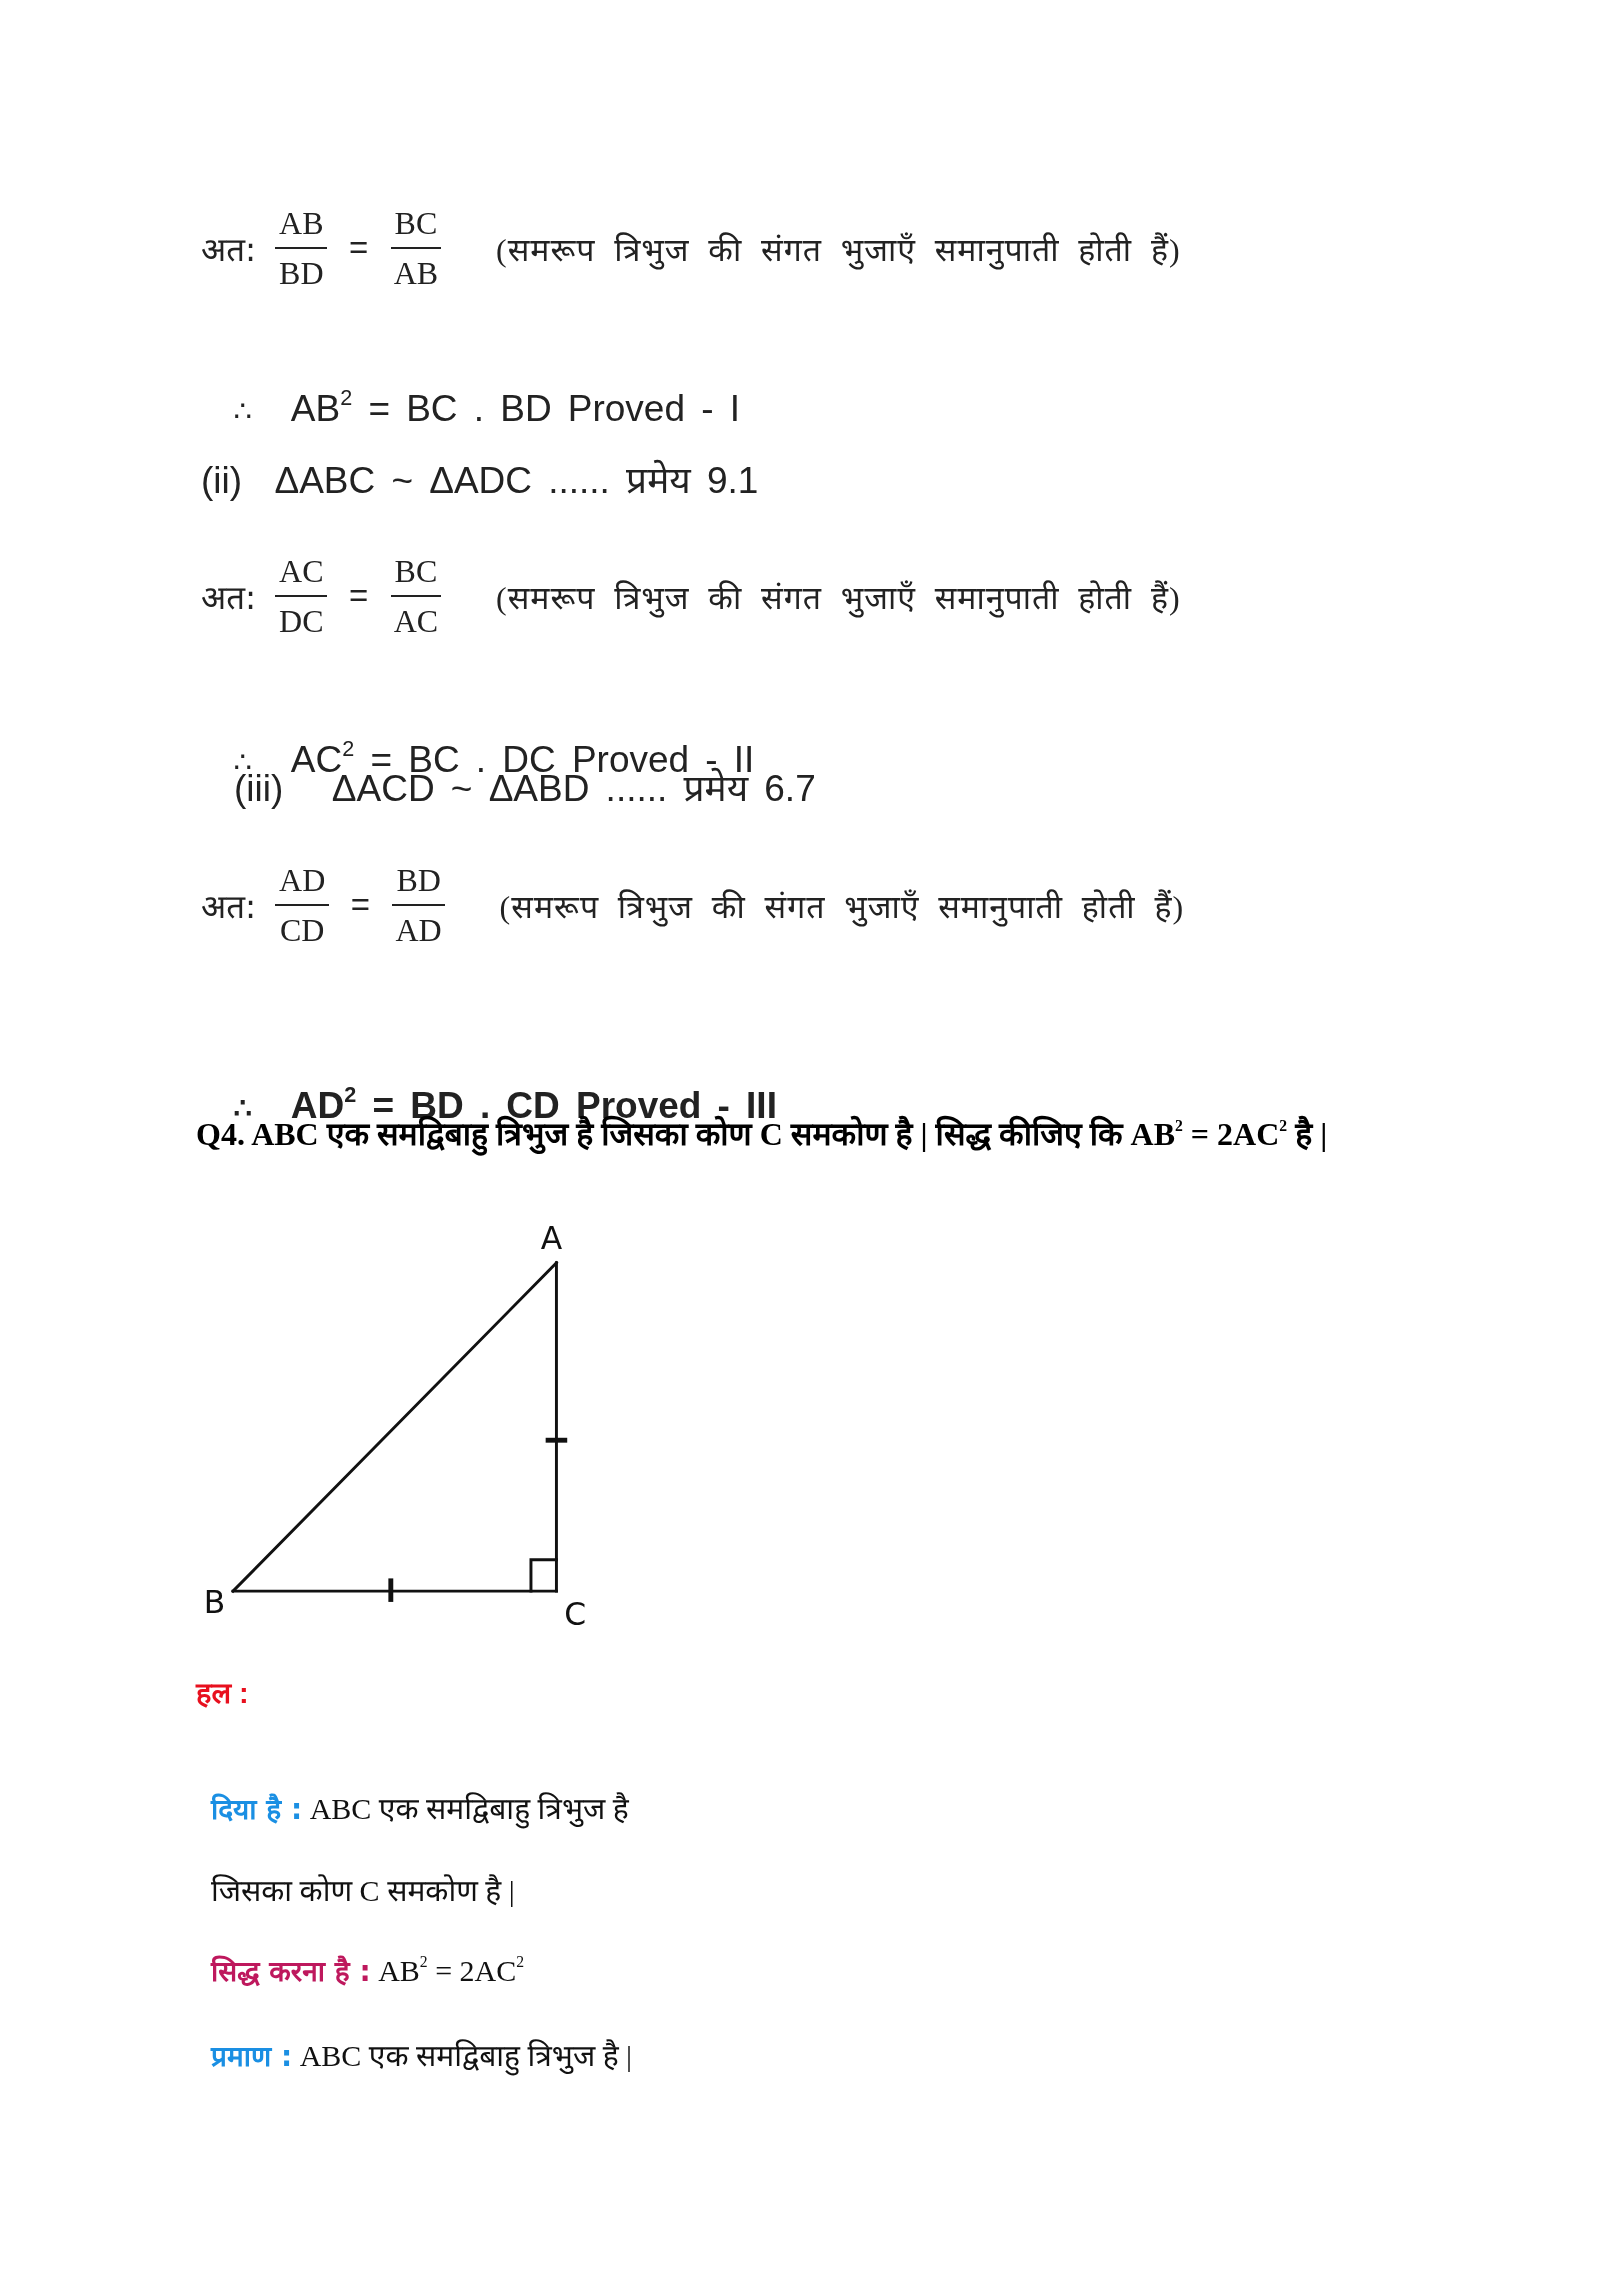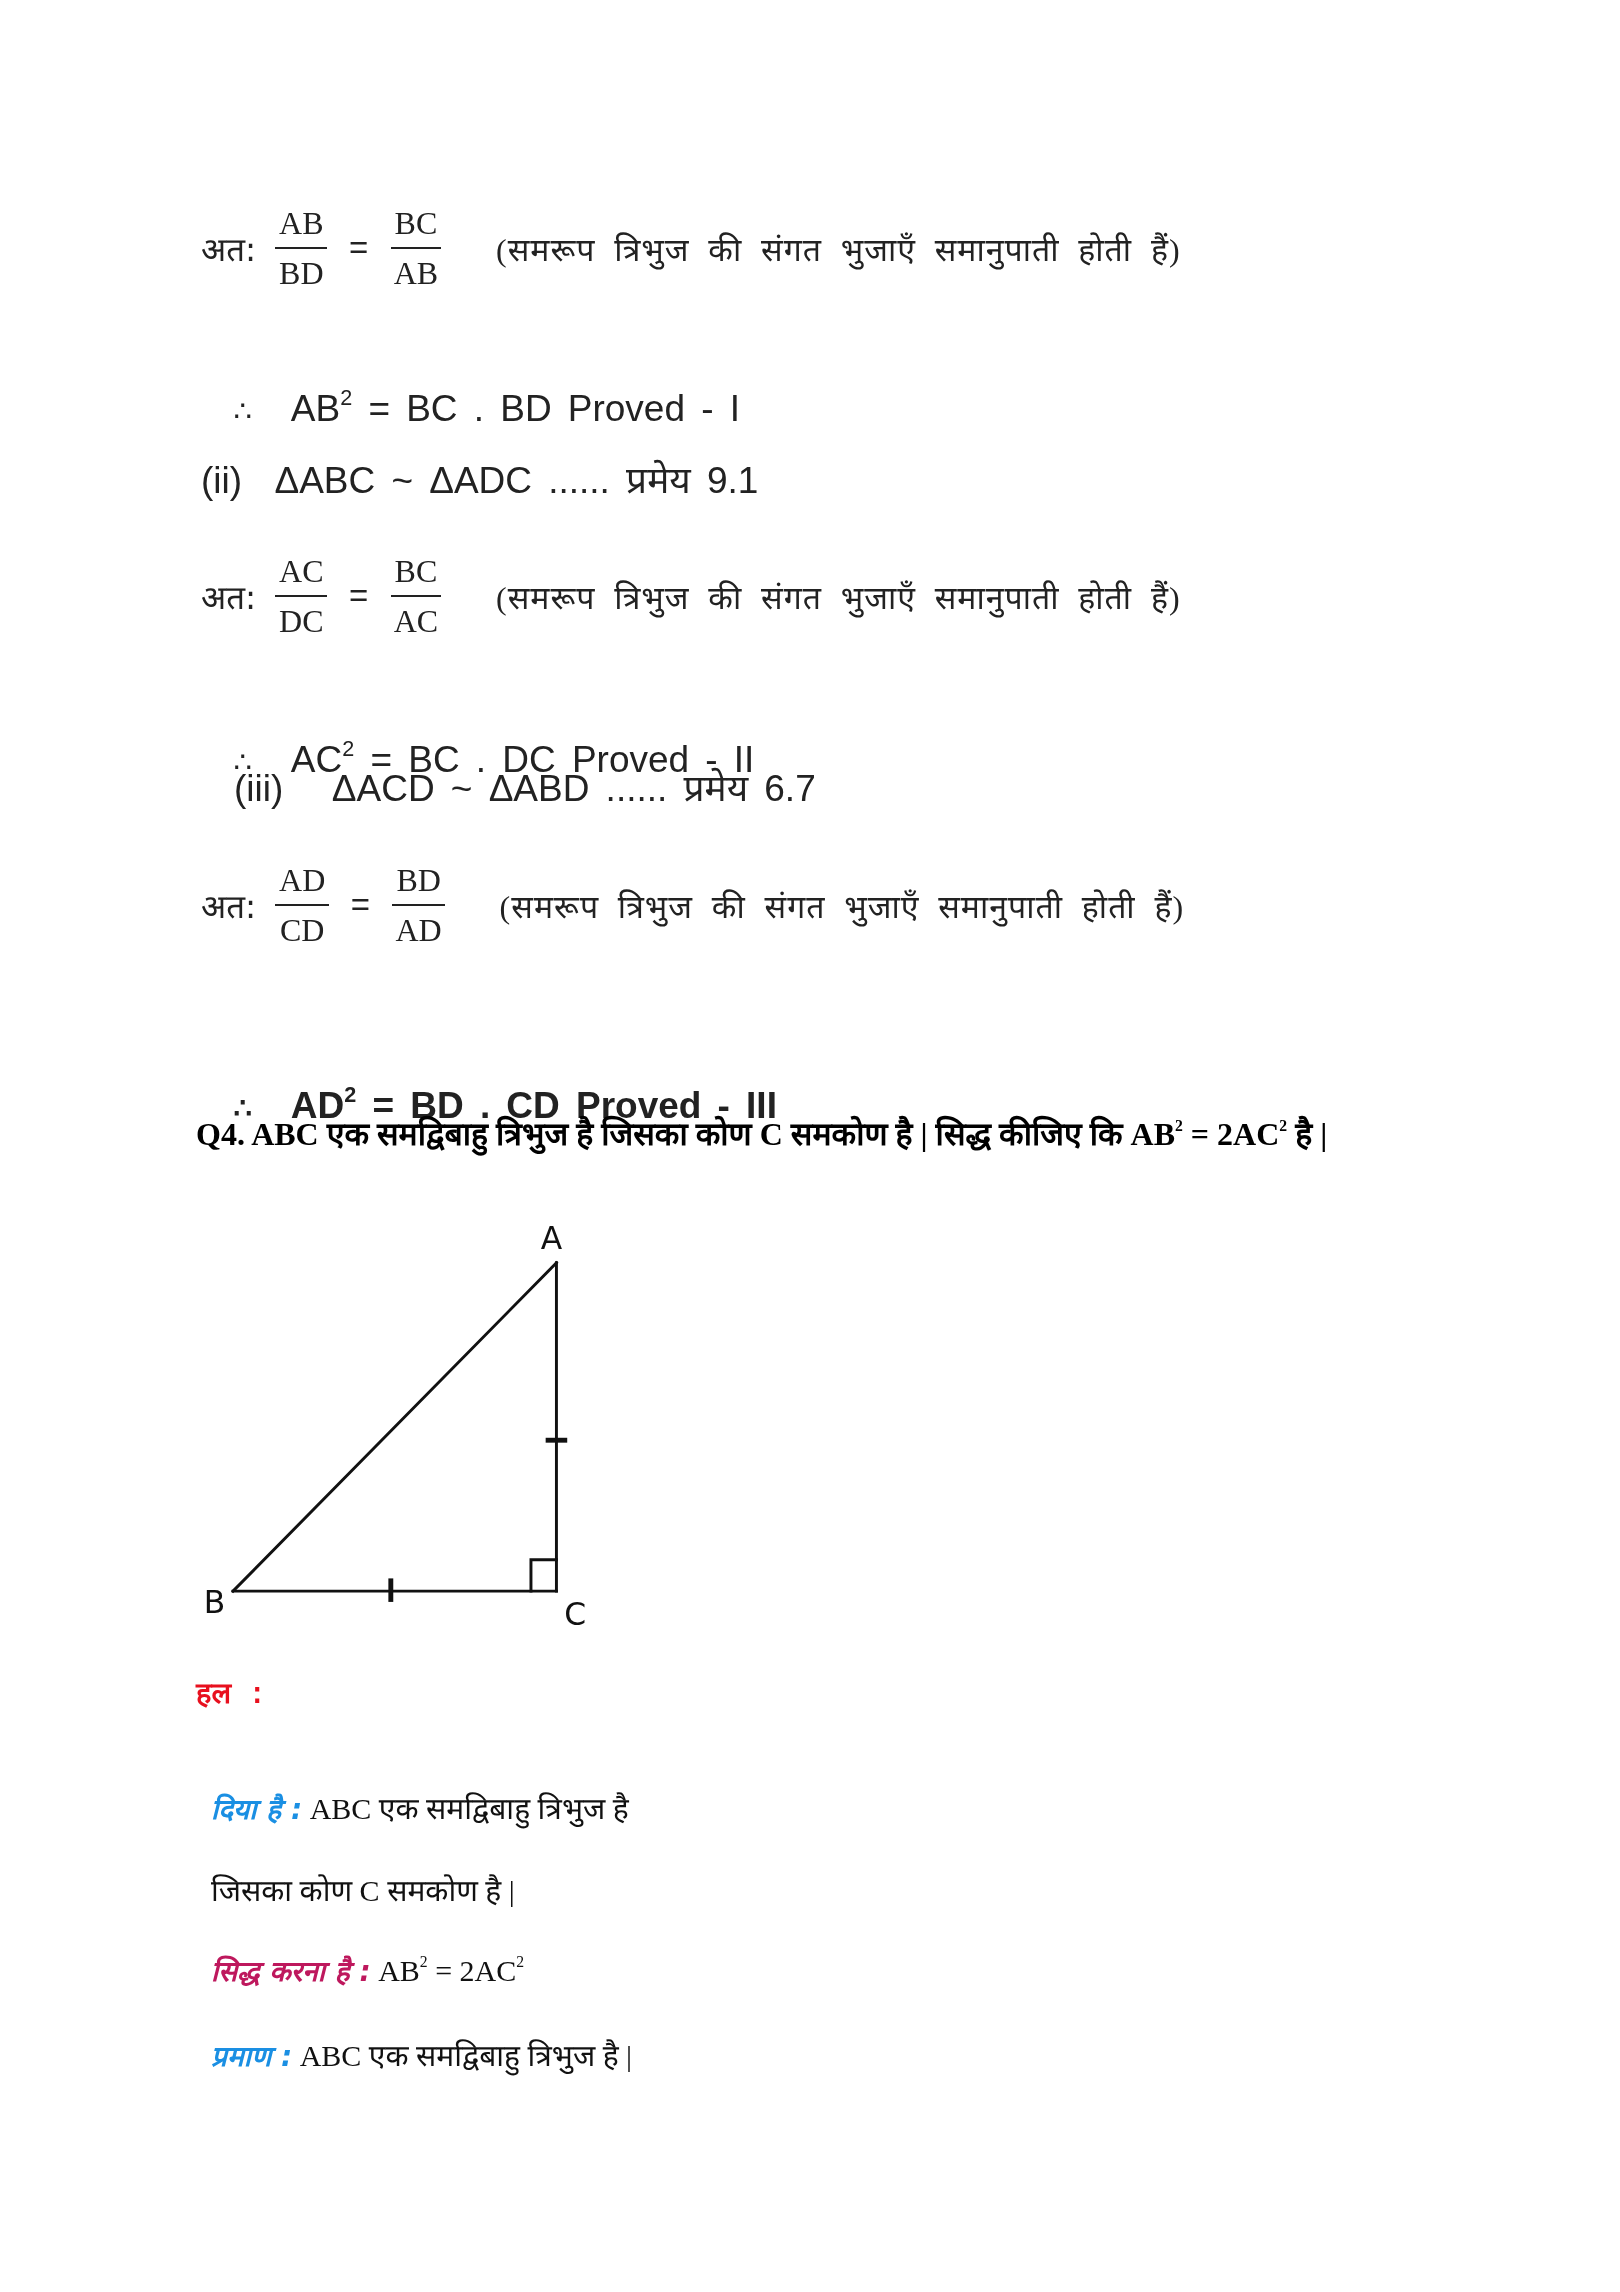--- a/index.html
+++ b/index.html
@@ -10,23 +10,23 @@
   .frac { display: inline-flex; flex-direction: column; align-items: center; font-family: "Liberation Serif", serif; font-size: 32px; color: #222; line-height: 1; }
   .frac .num { padding: 0 3.9px 7.8px 3.9px; border-bottom: 2.9px solid #222; }
   .frac .den { padding: 7.8px 3.9px 0 3.9px; }
   .eqsign { font-family: "Liberation Sans", sans-serif; font-size: 33px; margin: 0 21.6px; color: #222; }
   .note { font-family: Liberation Serif, serif; font-size: 32px; color: #222; margin-left: 54px; letter-spacing: 1px; word-spacing: 9.8px; }
   .stmt { position: absolute; left: 201px; font-family: "Liberation Sans", sans-serif; font-size: 37px; color: #222; white-space: pre; word-spacing: 5.9px; }
   .stmt sup { font-size: 21.6px; vertical-align: 15.7px; }
   .therefore { font-size: 29px; margin-right: 39px; }
   .q4 { position: absolute; left: 196px; top: 1106px; width: 1255px; font-family: "Liberation Serif", serif; font-weight: bold; font-size: 32px; color: #000; line-height: 39px; }
   .q4 sup { font-size: 15.7px; vertical-align: 13.7px; }
-  .hl { position: absolute; left: 196px; font-family: Liberation Mono, monospace; font-weight: bold; font-size: 29px; }
+  .hl { position: absolute; left: 196px; font-family: Liberation Sans, sans-serif; font-weight: bold; font-size: 29px; }
   .body-line { position: absolute; left: 196px; font-size: 30px; color: #111; white-space: pre; }
-  .body-line .lbl { font-family: "DejaVu Sans", sans-serif; font-weight: bold; font-size: 28px; font-style: italic; }
+  .body-line .lbl { font-family: "DejaVu Sans", sans-serif; font-weight: bold; font-size: 28px; }
   .body-line .txt { font-family: "Liberation Serif", "DejaVu Serif", serif; }
   .body-line sup { font-size: 15.7px; vertical-align: 13.7px; }
 </style>
 </head>
 <body>
 
 <div class="eqline" style="top:194px;">
   <span class="ata">अत:</span>
   <span class="frac">
     <span class="num">AB</span>

